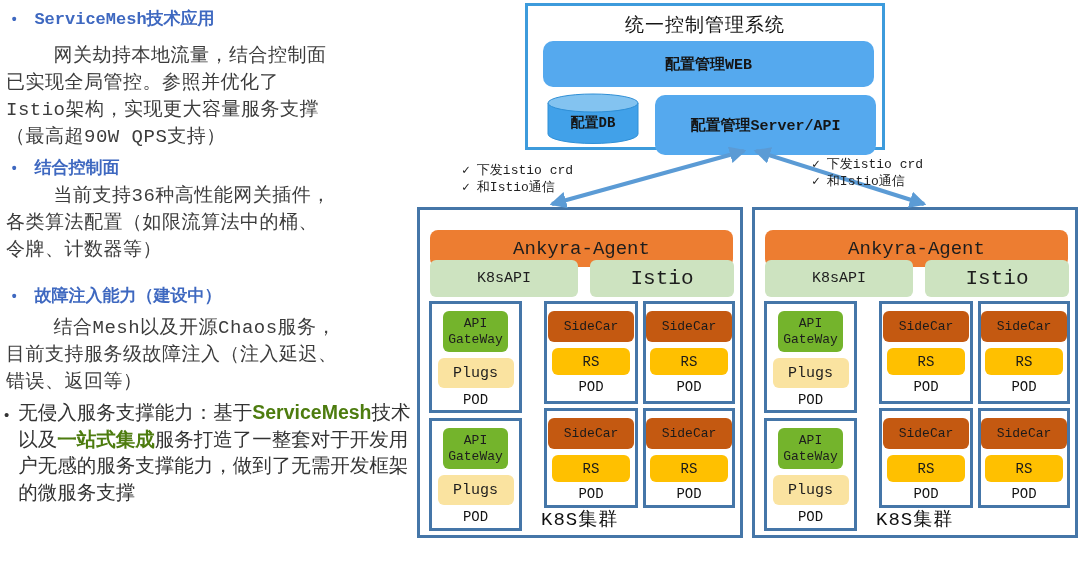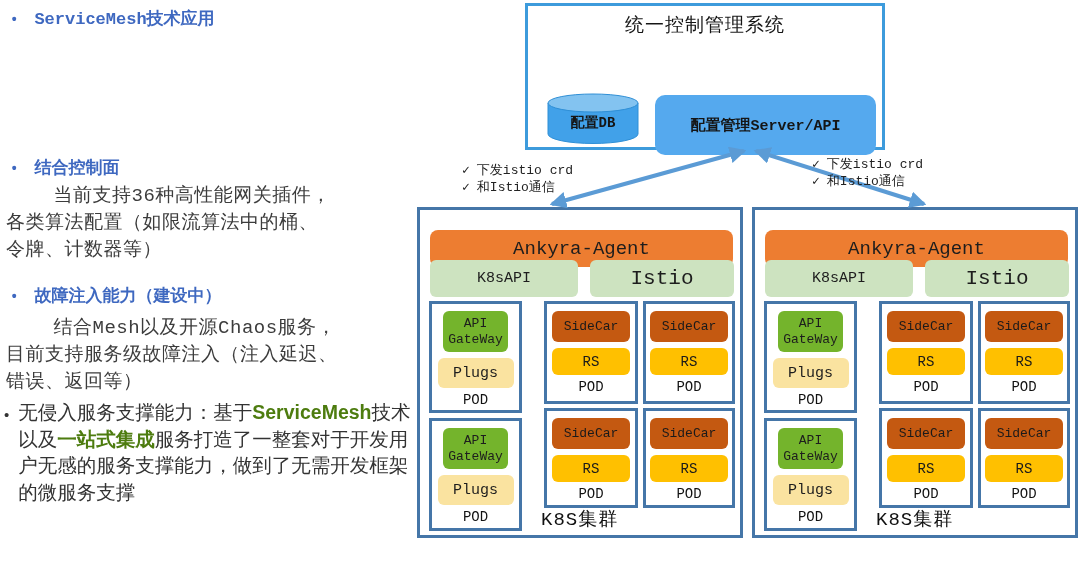--- a/index.html
+++ b/index.html
@@ -66,38 +66,42 @@
   .gw-r2 { left:9px;   top:208px; width:93px; height:113px; }
   .sc-r1a{ left:124px; top:91px;  width:94px; height:103px; }
   .sc-r1b{ left:223px; top:91px;  width:92px; height:103px; }
   .sc-r2a{ left:124px; top:198px; width:94px; height:100px; }
   .sc-r2b{ left:223px; top:198px; width:92px; height:100px; }
   .gwbox { margin-top:7px; width:65px; height:41px; background:#74B42C; border-radius:6px;
            display:flex; align-items:center; justify-content:center; text-align:center;
            font-size:13px; line-height:16px; color:#1d1d1d; }
   .plugsbox { margin-top:6px; width:76px; height:30px; background:#FAE3A0; border-radius:6px;
               display:flex; align-items:center; justify-content:center; font-size:15px; color:#1d1d1d; }
-  .scbox { margin-top:7px; width:78px; height:31px; background:#C45911; border-radius:6px;
+  .scbox { margin-top:7px; width:86px; height:31px; background:#C45911; border-radius:6px;
            display:flex; align-items:center; justify-content:center; font-size:13px; color:#1a1a1a; }
   .rsbox { margin-top:6px; width:78px; height:27px; background:#FFC000; border-radius:6px;
            display:flex; align-items:center; justify-content:center; font-size:14px; color:#1a1a1a; }
   .podlbl { margin-top:4px; font-size:14px; color:#111; }
   .cl-label { position:absolute; left:121px; top:296px; font-size:19px; color:#111; letter-spacing:1px; }
 </style>
 </head>
 <body>
 
 <div class="canvas">
 
   <div class="textcol">
 
     <div class="sec-head h1">
       <span class="dot">•</span>
       <span>ServiceMesh技术应用</span>
     </div>
+    <div class="sec-body p1">网关劫持本地流量，结合控制面
+已实现全局管控。参照并优化了
+Istio架构，实现更大容量服务支撑
+（最高超90W QPS支持）</div>
 
     <div class="sec-head h2">
       <span class="dot">•</span>
       <span>结合控制面</span>
     </div>
     <div class="sec-body p2">当前支持36种高性能网关插件，
 各类算法配置（如限流算法中的桶、
 令牌、计数器等）</div>
 
     <div class="sec-head h3">
@@ -109,20 +113,21 @@
 错误、返回等）</div>
 
     <div class="final">
       <span class="dot">•</span>
       <span class="txt"><span>无侵入服务支撑能力：基于</span><span class="em">ServiceMesh</span><span>技术以及</span><span class="em">一站式集成</span><span>服务打造了一整套对于开发用户无感的服务支撑能力，做到了无需开发框架的微服务支撑</span></span>
     </div>
   </div>
 
   <div class="panel">
     <div class="panel-title">统一控制管理系统</div>
+    <div class="bluebox webbox">配置管理WEB</div>
     <div class="dbwrap">
       <svg width="96" height="53" viewBox="0 0 96 53">
         <path d="M3 10 v31 a45 9.5 0 0 0 90 0 V10" fill="#41A1E9" stroke="#2f8fd6" stroke-width="1"></path>
         <ellipse cx="48" cy="10" rx="45" ry="9" fill="#83C3F0" stroke="#2f8fd6" stroke-width="1"></ellipse>
       </svg>
       <div class="db-label">配置DB</div>
     </div>
     <div class="bluebox serverbox">配置管理Server/API</div>
   </div>
 

